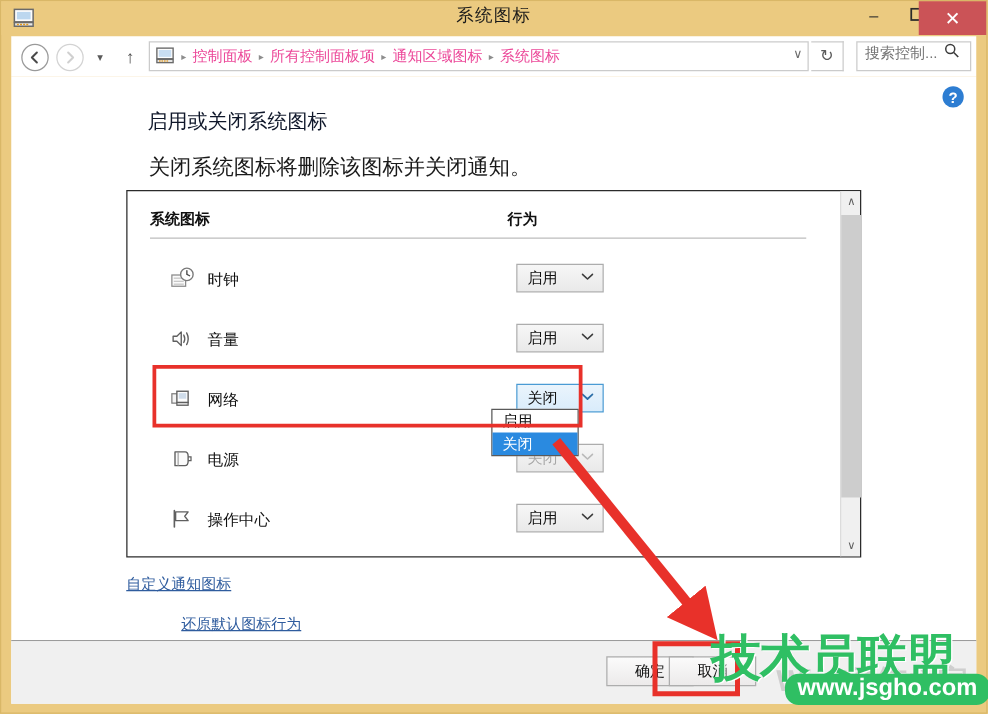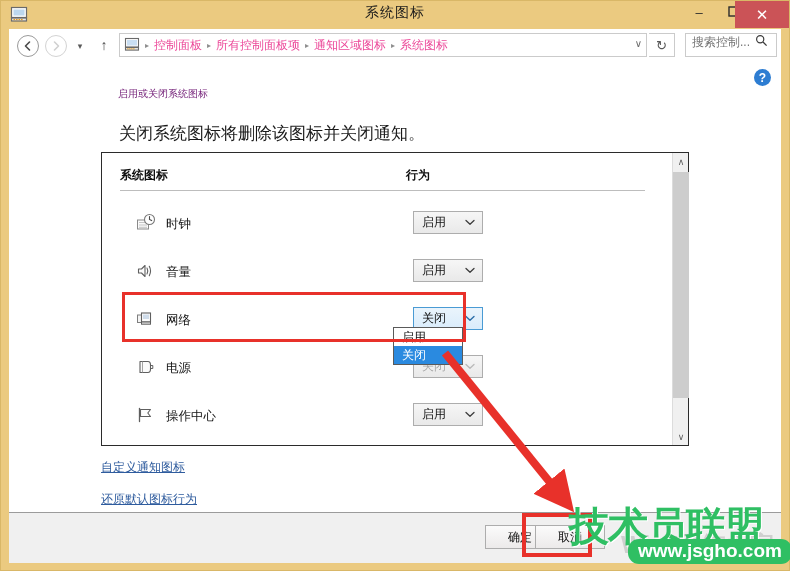--- a/index.html
+++ b/index.html
@@ -124,21 +124,21 @@
   }
   #help-icon {
     position: absolute; right: 10px; top: 8px;
     width: 17px; height: 17px; border-radius: 50%;
     background: #2d7dd2; color: #fff;
     font-size: 12px; font-weight: bold;
     display: flex; align-items: center; justify-content: center;
   }
   #page-heading {
     position: absolute; left: 109px; top: 26px;
-    font-size: 10px; color: #701a75;
+    font-size: 16px; color: #0f172a;
   }
   #page-subtext {
     position: absolute; left: 110px; top: 61px;
     font-size: 17px; color: #1a1a1a;
   }
 
   
   #list-panel {
     position: absolute; left: 92px; top: 91px;
     width: 588px; height: 294px;
@@ -228,21 +228,21 @@
     background: #cdcdcd;
   }
 
   
   .footer-link {
     position: absolute; left: 92px;
     font-size: 12px; color: #2f5c9e;
     text-decoration: underline; cursor: pointer;
   }
   #link-customize { top: 398px; }
-  #link-restore  { top: 430px; }
+  #link-restore  { top: 430px; margin-left: 44px; }
 
   
   #btn-divider {
     position: absolute; left: 0; top: 451px;
     width: 772px; height: 1px; background: #9b9b9b;
   }
   #btn-strip {
     position: absolute; left: 0; top: 452px;
     width: 772px; height: 50px;
     background: #f0f0f0;

